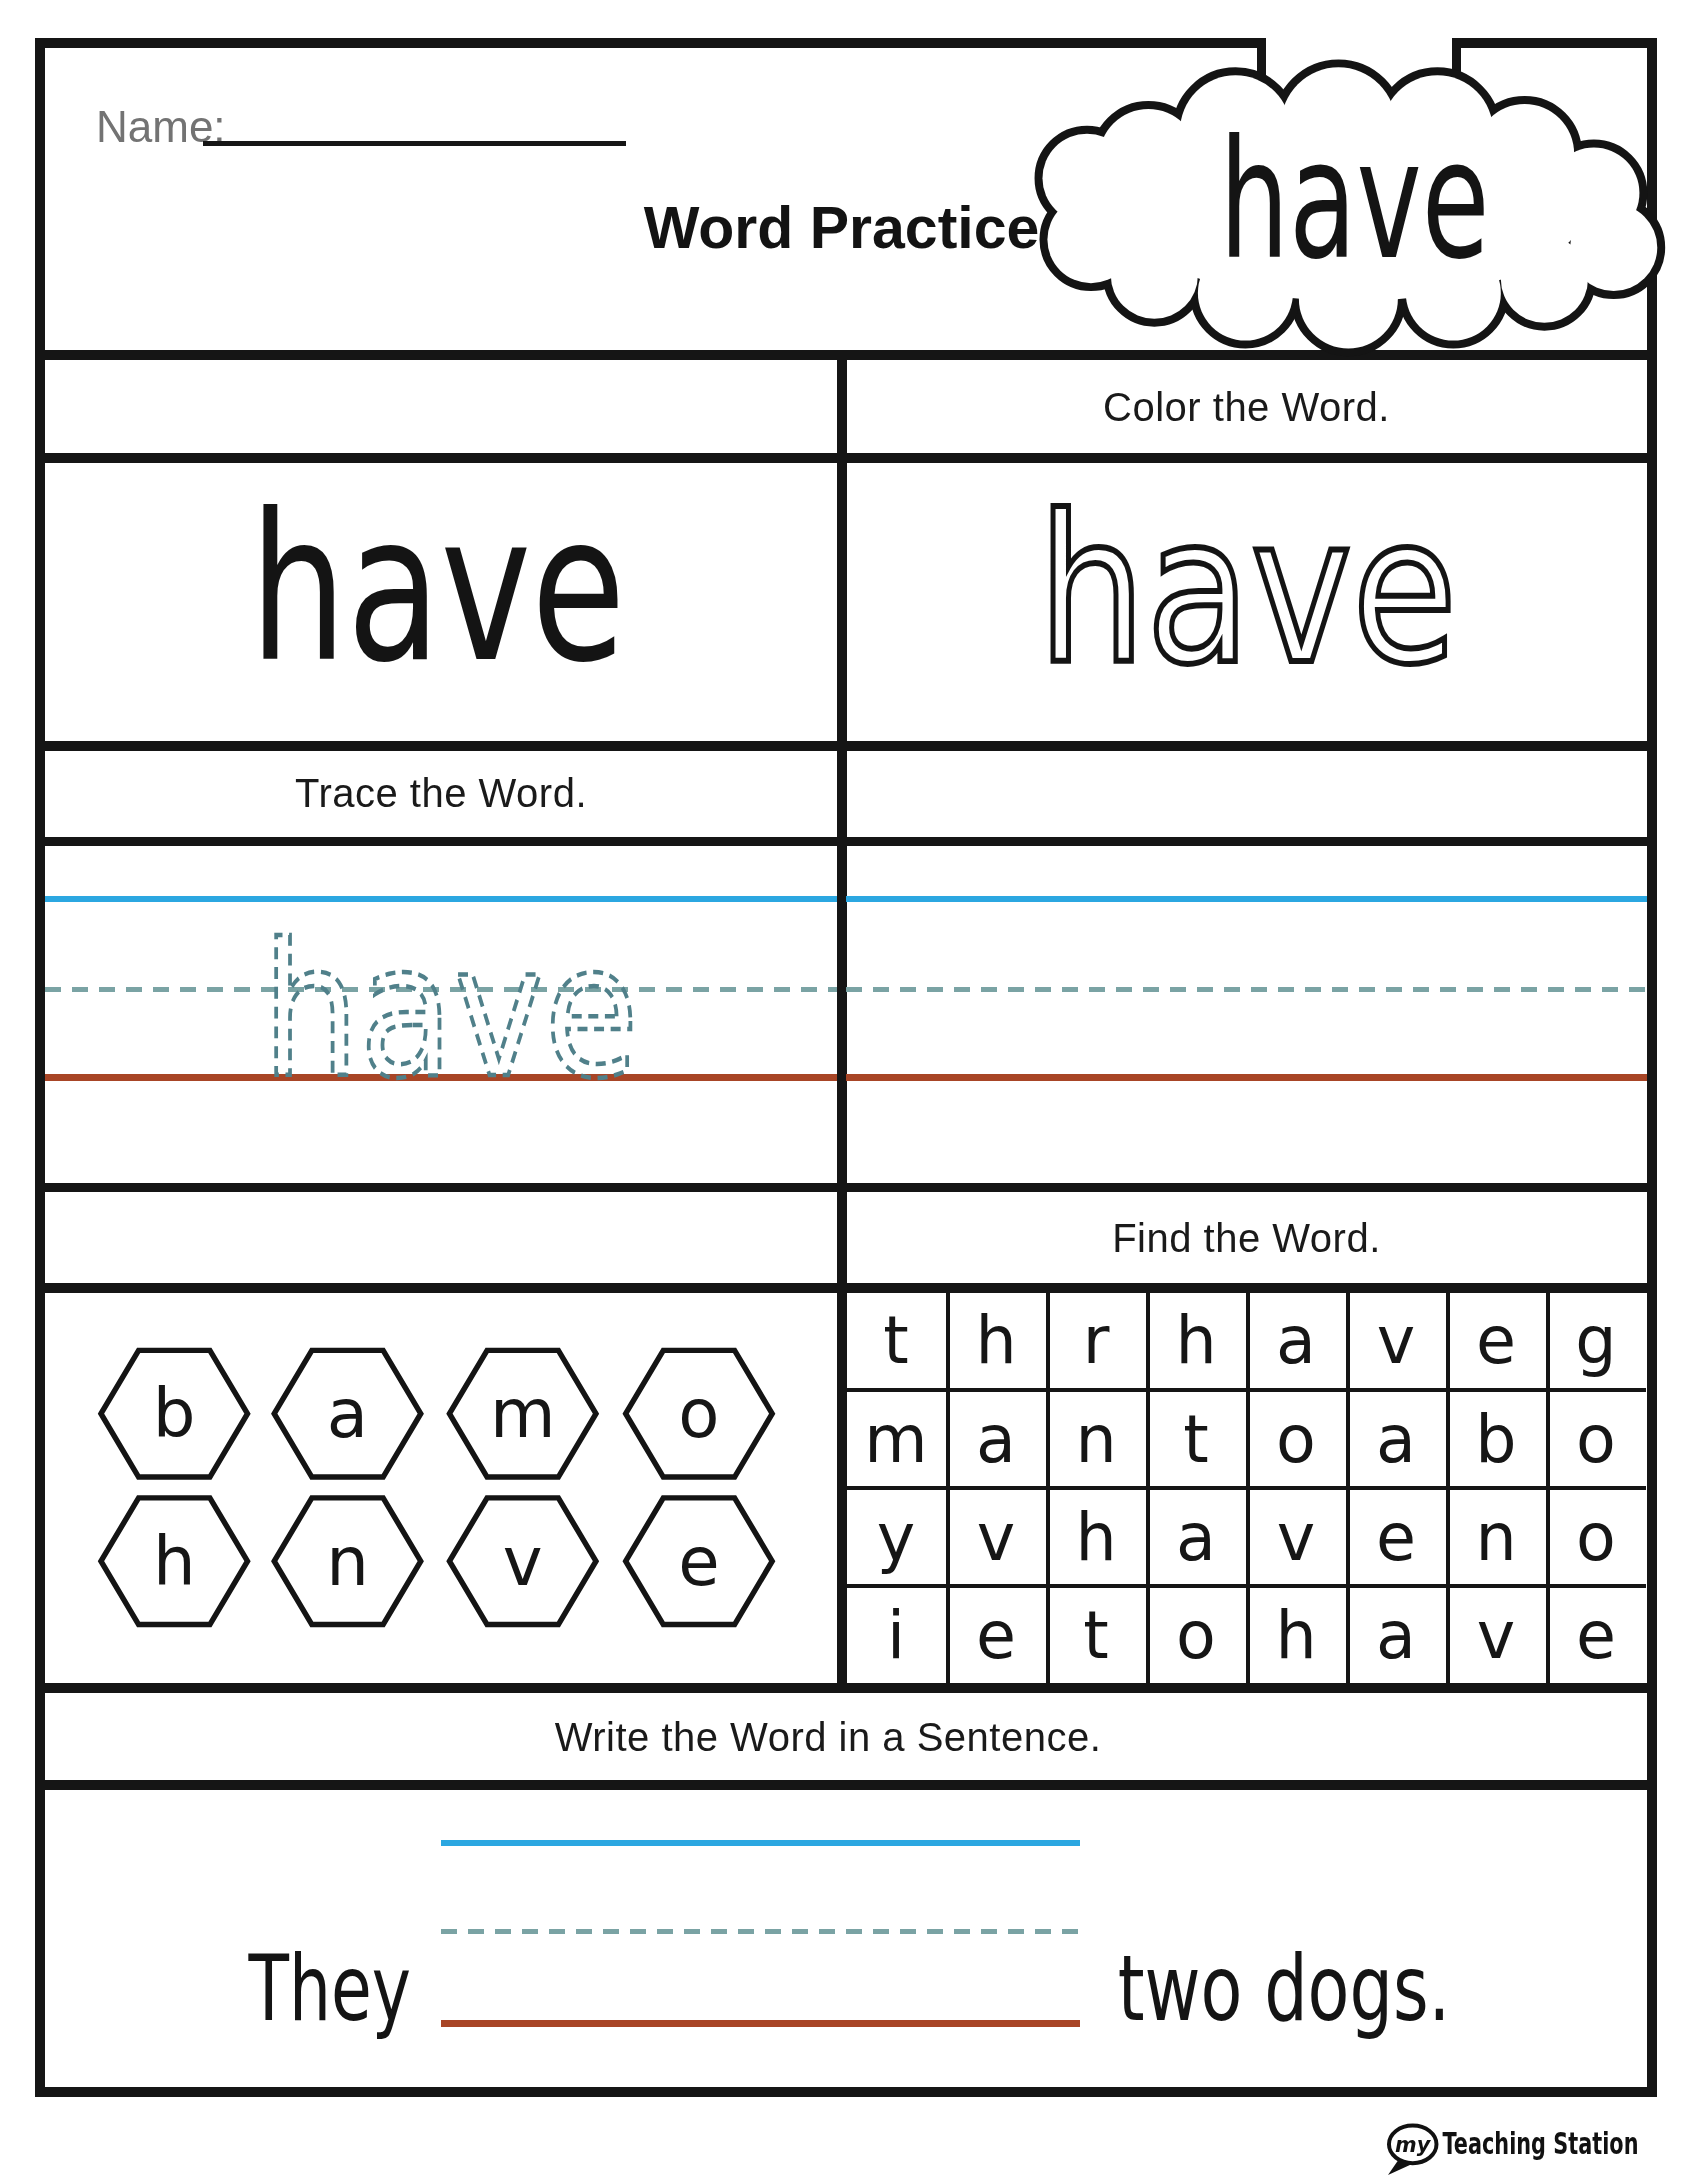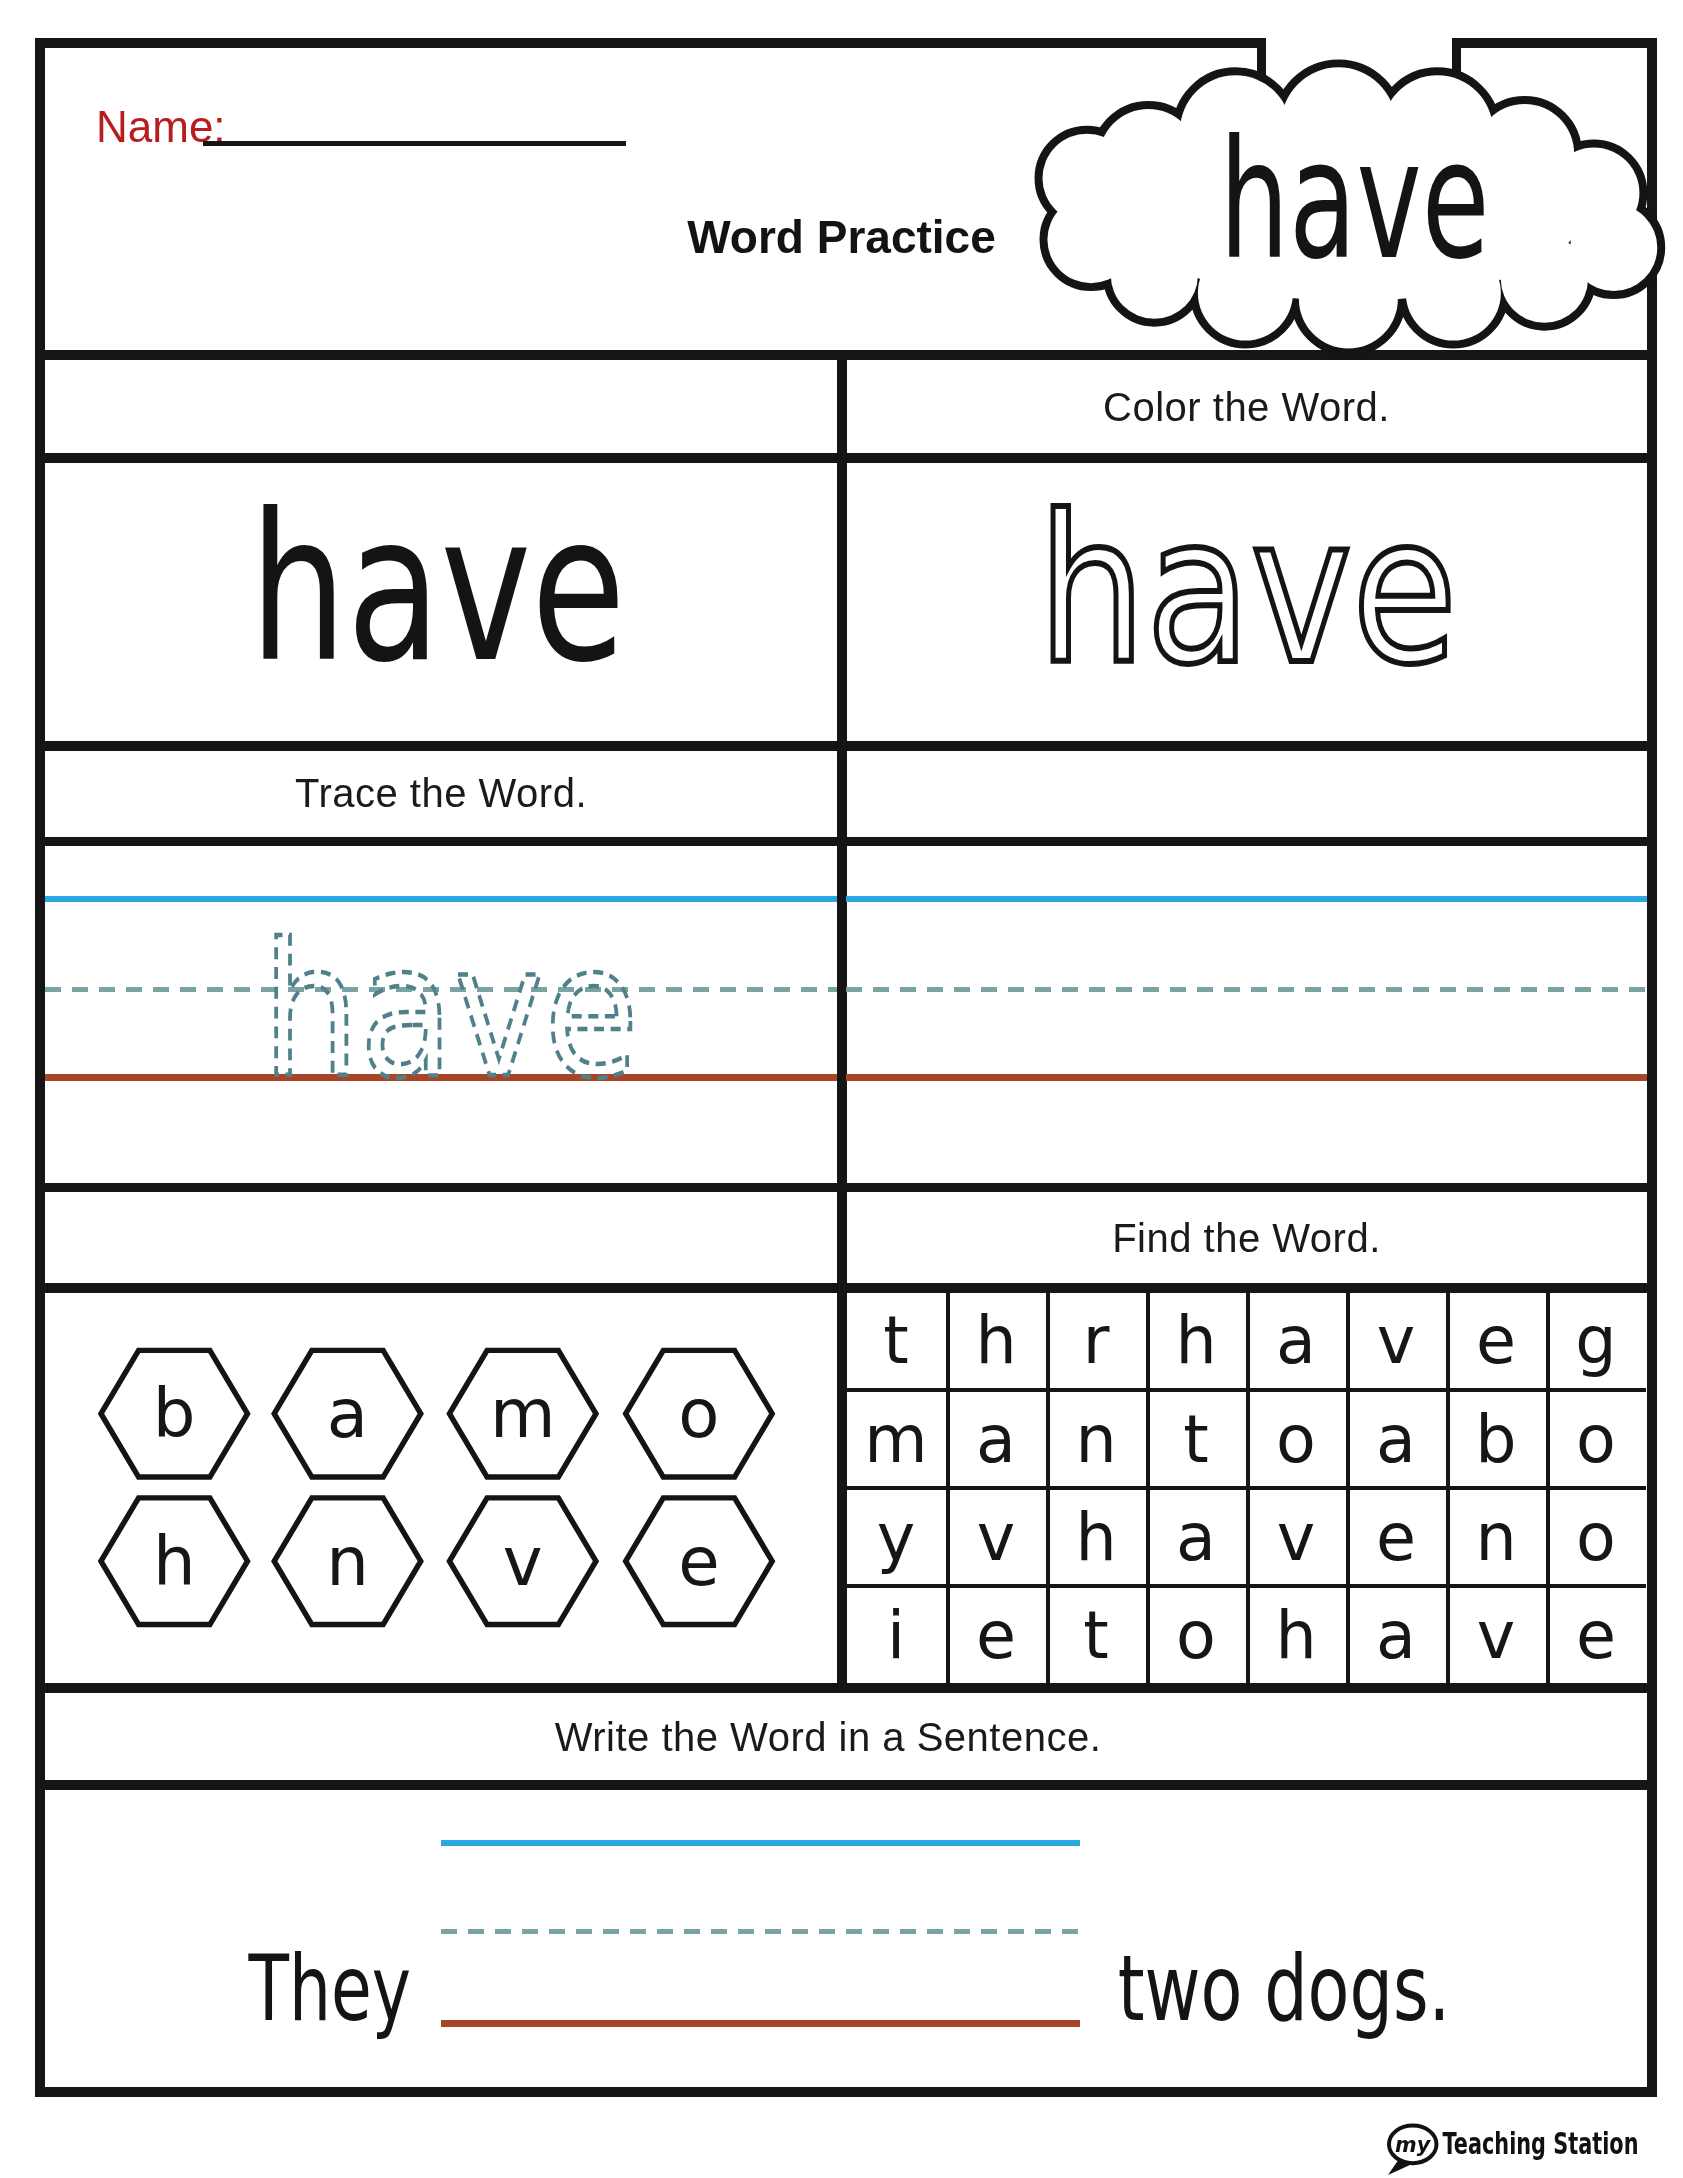--- a/index.html
+++ b/index.html
@@ -10,23 +10,23 @@
   }
   .abs{position:absolute;}
   
   .frame{left:35px;top:38px;width:1622px;height:2059px;border:10px solid #151515;box-sizing:border-box;background:transparent;}
   .notch-eraser{left:1266px;top:33px;width:186px;height:32px;background:#ffffff;}
   .notch-line{width:9px;top:38px;height:63px;background:#151515;}
   
   .hline{left:45px;width:1602px;background:#151515;}
   .vdivider{left:837px;top:350px;width:10px;height:1342px;background:#151515;}
   
-  .name-label{left:96px;top:105px;font-size:44px;line-height:44px;color:#b91c1c;}
+  .name-label{left:96px;top:105px;font-size:44px;line-height:44px;color:#737373;}
   .name-line{left:203px;top:141px;width:423px;height:5px;background:#161616;}
-  .page-title{left:594px;top:198px;width:495px;text-align:center;font-size:46px;line-height:61px;font-weight:bold;color:#131313;margin-top:9px;}
+  .page-title{left:594px;top:198px;width:495px;text-align:center;font-size:59px;line-height:61px;font-weight:bold;color:#131313;}
   
   .sec-label{font-size:40px;line-height:44px;text-align:center;color:#1a1a1a;letter-spacing:0.5px;}
   .lab-left{left:45px;width:792px;}
   .lab-right{left:846px;width:801px;}
   .lab-full{left:27px;width:1602px;}
   
   .line-blue{height:6px;background:#2ba7e1;}
   .line-brown{height:7px;background:#a84526;}
   .line-dash{height:5px;background:repeating-linear-gradient(to right,#7aa3a4 0px,#7aa3a4 16px,transparent 16px,transparent 27px);}
   .col-left{left:45px;width:792px;}

